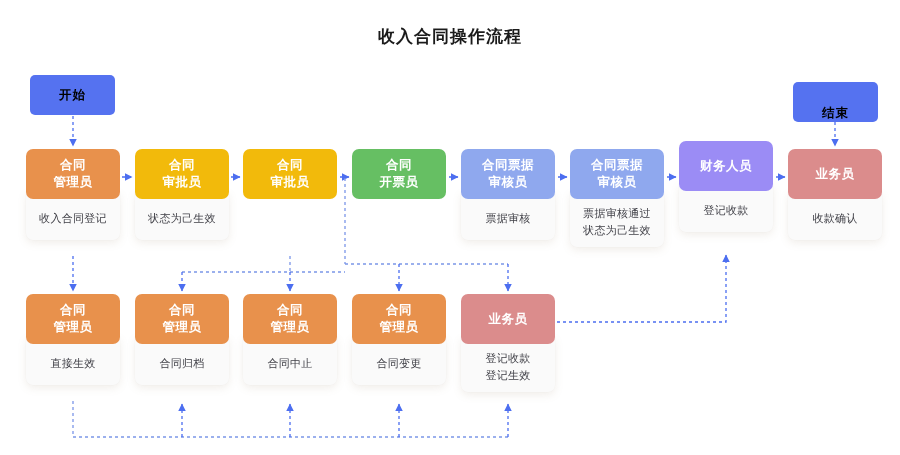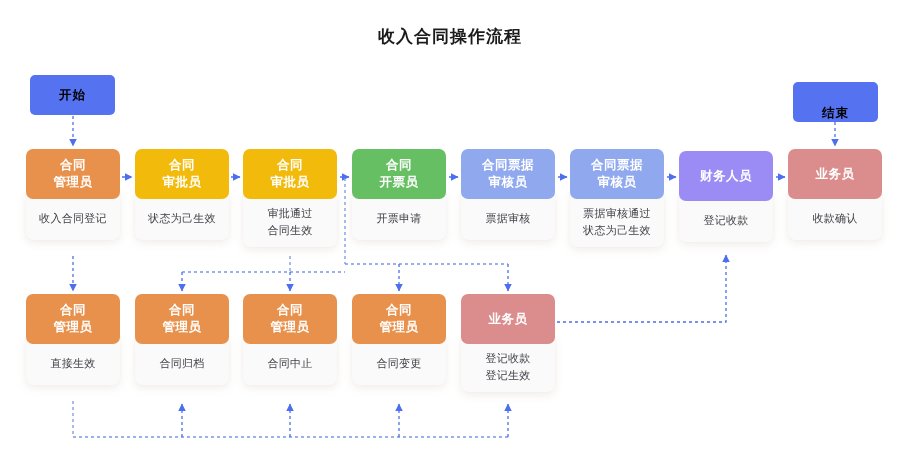--- a/index.html
+++ b/index.html
@@ -133,33 +133,26 @@
     <div class="node-body">
       <span>状态为己生效</span>
     </div>
   </div>
 
   <div class="node" style="left:243px; top:149px;">
     <div class="node-head h1" style="background:#F2BA0B;">
       <span>合同</span>
       <span>审批员</span>
     </div>
-    <div class="node-body">
-      <span>审批通过</span>
-      <span>合同生效</span>
-    </div>
   </div>
 
   <div class="node" style="left:352px; top:149px;">
     <div class="node-head h1" style="background:#66BF63;">
       <span>合同</span>
       <span>开票员</span>
-    </div>
-    <div class="node-body">
-      <span>开票申请</span>
     </div>
   </div>
 
   <div class="node" style="left:461px; top:149px;">
     <div class="node-head h1" style="background:#8FA8EE;">
       <span>合同票据</span>
       <span>审核员</span>
     </div>
     <div class="node-body">
       <span>票据审核</span>
@@ -170,21 +163,21 @@
     <div class="node-head h1" style="background:#8FA8EE;">
       <span>合同票据</span>
       <span>审核员</span>
     </div>
     <div class="node-body">
       <span>票据审核通过</span>
       <span>状态为己生效</span>
     </div>
   </div>
 
-  <div class="node" style="left:679px; top:151px;">
+  <div class="node" style="left:679px; top:141px;">
     <div class="node-head h1" style="background:#9B8CF5;">
       <span>财务人员</span>
     </div>
     <div class="node-body">
       <span>登记收款</span>
     </div>
   </div>
 
   <div class="node" style="left:788px; top:149px;">
     <div class="node-head h1" style="background:#DB8C8C;">

